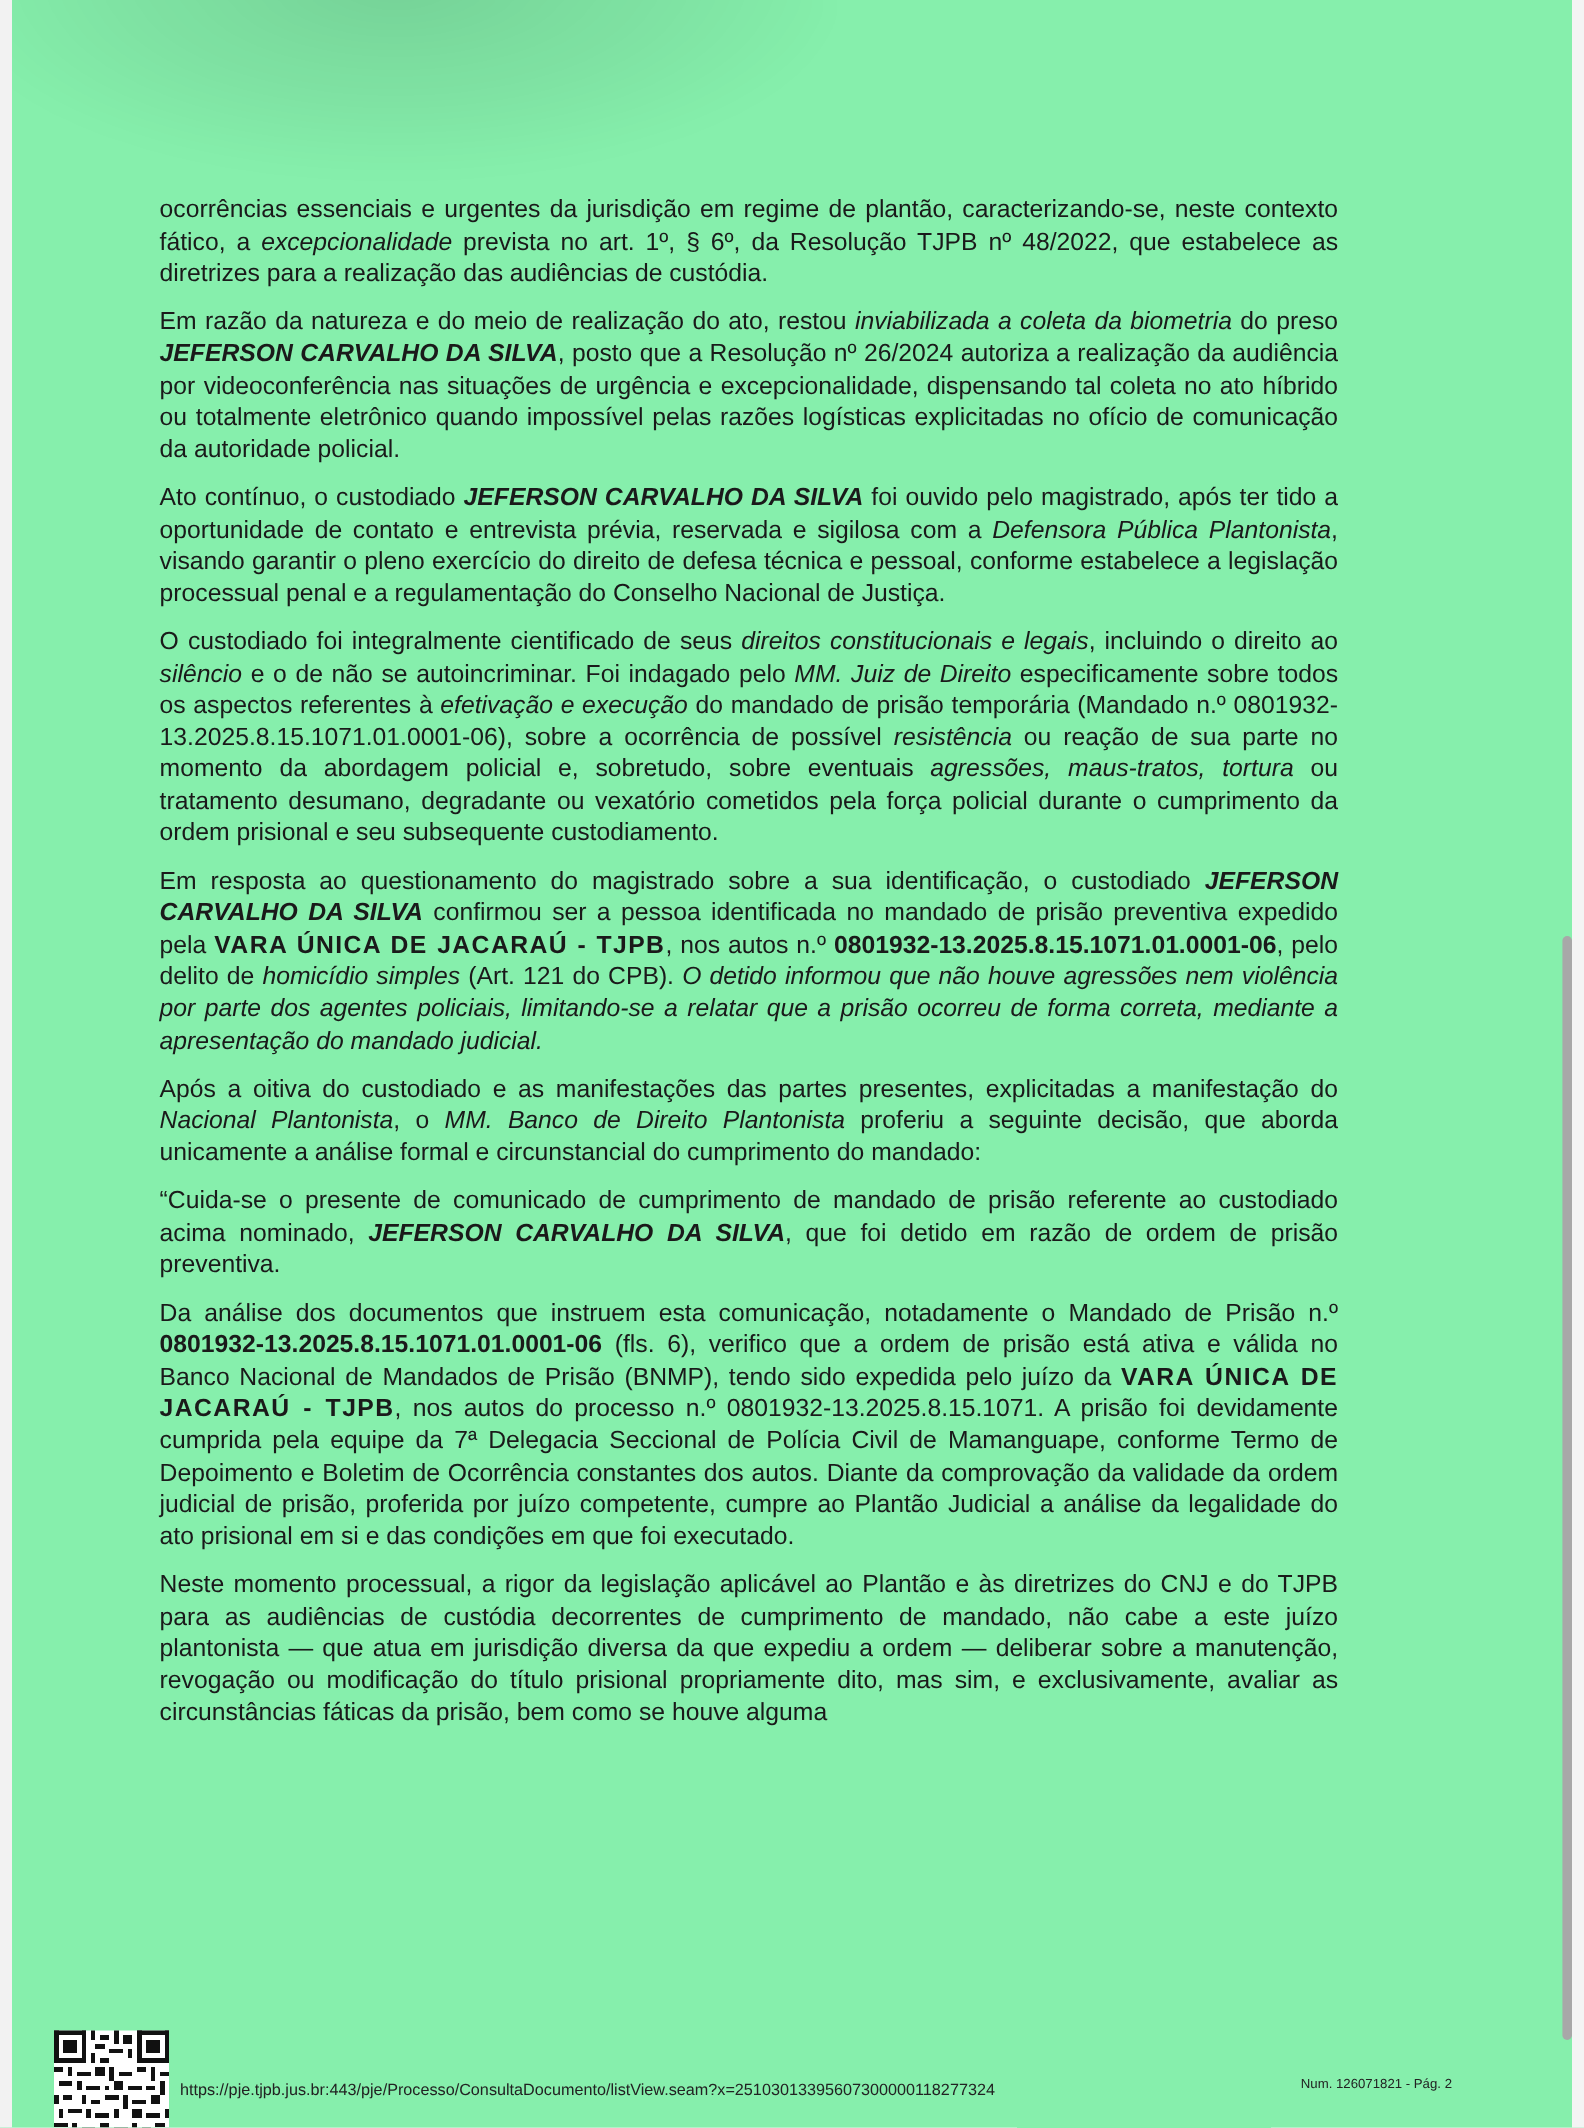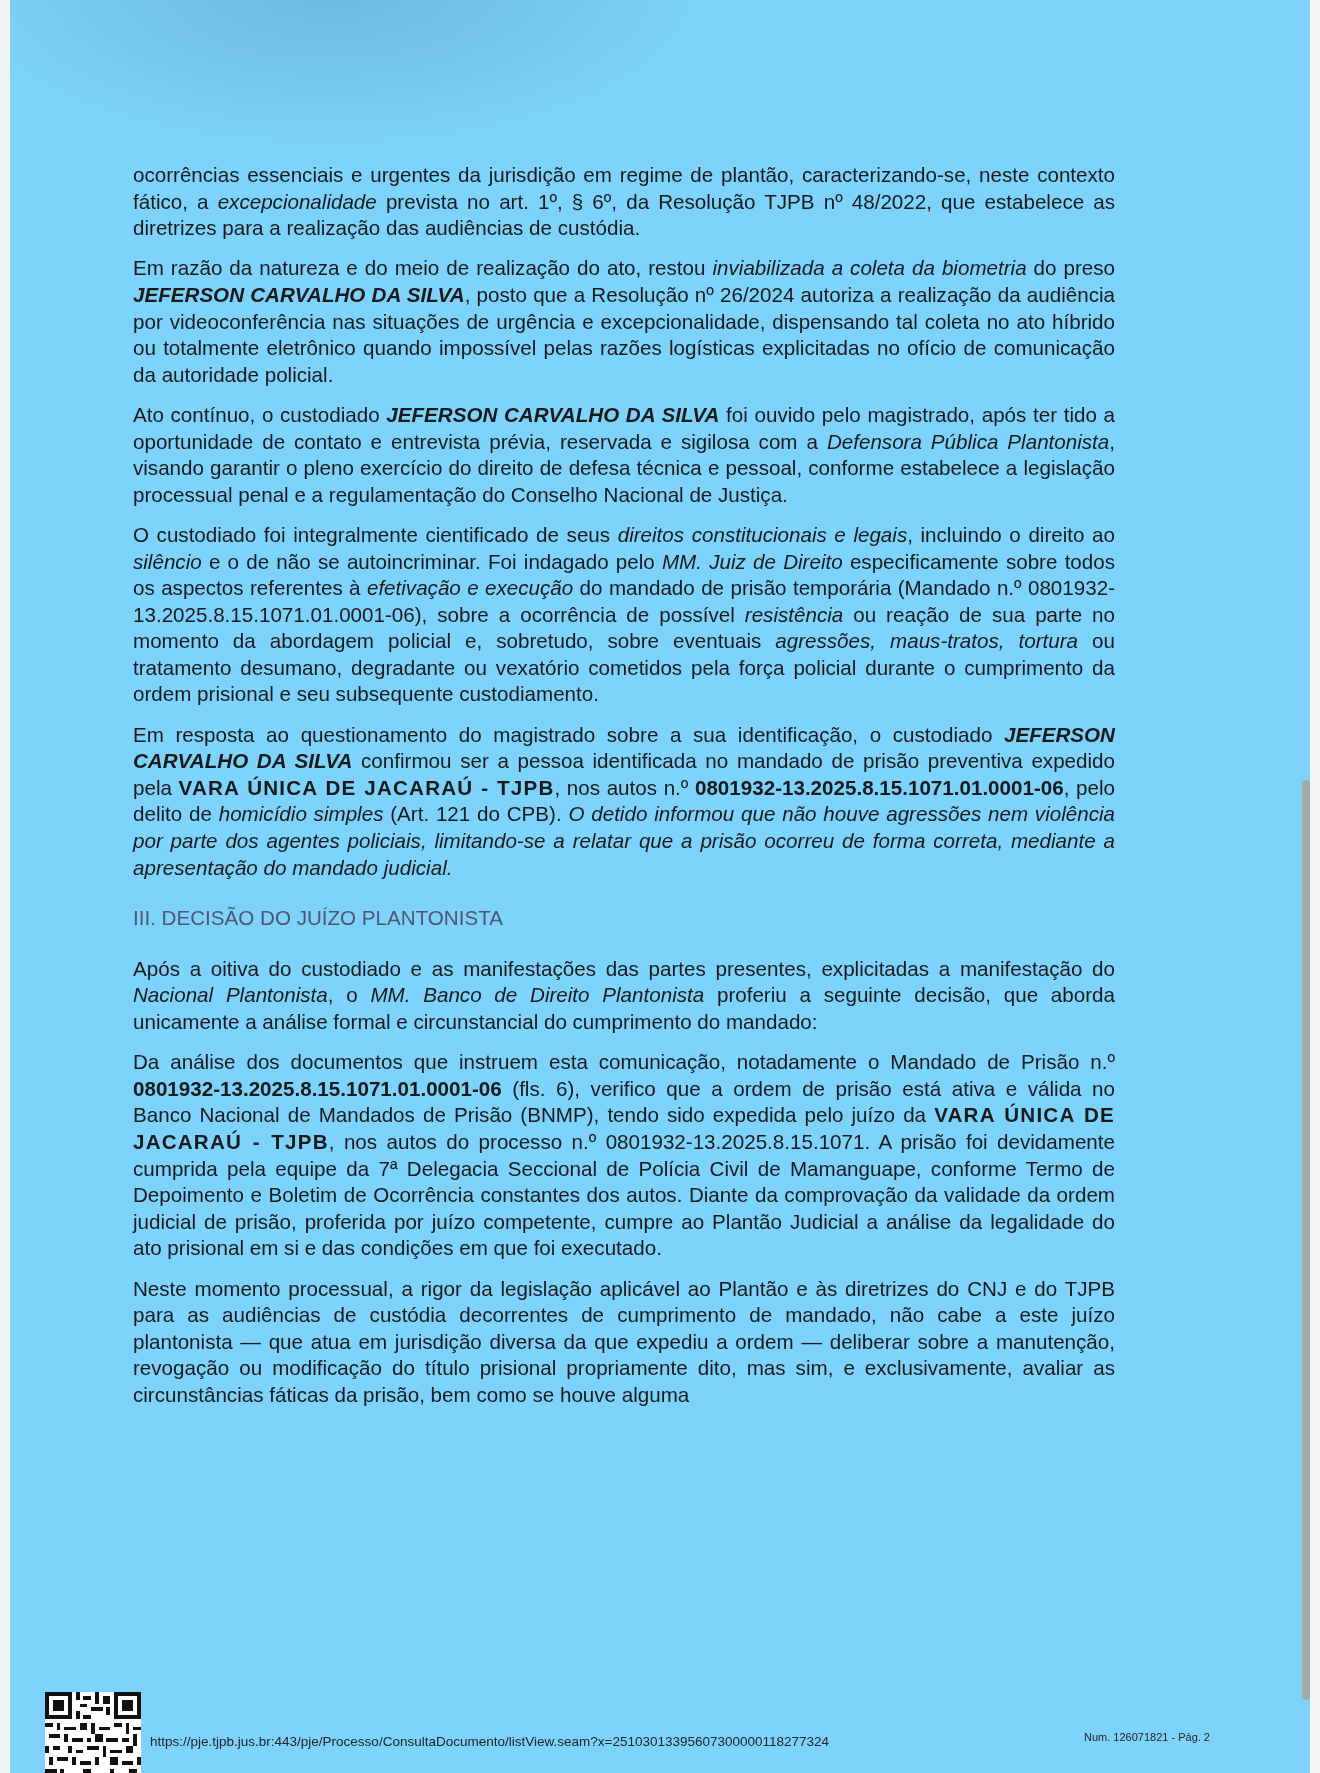--- a/index.html
+++ b/index.html
@@ -5,21 +5,21 @@
   html, body { margin: 0; padding: 0; }
   body {
     width: 1320px; height: 1773px; overflow: hidden;
     background: #f2f2f2;
     position: relative;
     font-family: "Liberation Sans", sans-serif;
     color: #1a1a1a;
   }
   .page {
     position: absolute; left: 10px; top: 0; width: 1300px; height: 1773px;
-    background: #7dd3fc;
+    background: #86efac;
     overflow: hidden;
   }
   .shadow-blob {
     position: absolute; left: -40px; top: -120px; width: 720px; height: 260px;
     border-radius: 50%;
     background: radial-gradient(ellipse at 50% 40%, rgba(0,0,0,0.12) 0%, rgba(0,0,0,0.06) 40%, rgba(0,0,0,0) 75%);
     filter: blur(12px);
     pointer-events: none;
   }
   .right-strip {
@@ -64,24 +64,24 @@
     <p><span>ocorrências essenciais e urgentes da jurisdição em regime de plantão, caracterizando-se, neste contexto fático, a </span><span class="i">excepcionalidade</span><span> prevista no art. 1º, § 6º, da Resolução TJPB nº 48/2022, que estabelece as diretrizes para a realização das audiências de custódia.</span></p>
 
     <p><span>Em razão da natureza e do meio de realização do ato, restou </span><span class="i">inviabilizada a coleta da biometria</span><span> do preso </span><span class="bi">JEFERSON CARVALHO DA SILVA</span><span>, posto que a Resolução nº 26/2024 autoriza a realização da audiência por videoconferência nas situações de urgência e excepcionalidade, dispensando tal coleta no ato híbrido ou totalmente eletrônico quando impossível pelas razões logísticas explicitadas no ofício de comunicação da autoridade policial.</span></p>
 
     <p><span>Ato contínuo, o custodiado </span><span class="bi">JEFERSON CARVALHO DA SILVA</span><span> foi ouvido pelo magistrado, após ter tido a oportunidade de contato e entrevista prévia, reservada e sigilosa com a </span><span class="i">Defensora Pública Plantonista</span><span>, visando garantir o pleno exercício do direito de defesa técnica e pessoal, conforme estabelece a legislação processual penal e a regulamentação do Conselho Nacional de Justiça.</span></p>
 
     <p><span>O custodiado foi integralmente cientificado de seus </span><span class="i">direitos constitucionais e legais</span><span>, incluindo o direito ao </span><span class="i">silêncio</span><span> e o de não se autoincriminar. Foi indagado pelo </span><span class="i">MM. Juiz de Direito</span><span> especificamente sobre todos os aspectos referentes à </span><span class="i">efetivação e execução</span><span> do mandado de prisão temporária (Mandado n.º 0801932-13.2025.8.15.1071.01.0001-06), sobre a ocorrência de possível </span><span class="i">resistência</span><span> ou reação de sua parte no momento da abordagem policial e, sobretudo, sobre eventuais </span><span class="i">agressões, maus-tratos, tortura</span><span> ou tratamento desumano, degradante ou vexatório cometidos pela força policial durante o cumprimento da ordem prisional e seu subsequente custodiamento.</span></p>
 
     <p><span>Em resposta ao questionamento do magistrado sobre a sua identificação, o custodiado </span><span class="bi">JEFERSON CARVALHO DA SILVA</span><span> confirmou ser a pessoa identificada no mandado de prisão preventiva expedido pela </span><span class="bw">VARA ÚNICA DE JACARAÚ - TJPB</span><span>, nos autos n.º </span><span class="b">0801932-13.2025.8.15.1071.01.0001-06</span><span>, pelo delito de </span><span class="i">homicídio simples</span><span> (Art. 121 do CPB). </span><span class="i">O detido informou que não houve agressões nem violência por parte dos agentes policiais, limitando-se a relatar que a prisão ocorreu de forma correta, mediante a apresentação do mandado judicial.</span></p>
 
-    <p class="p-heading">III. DECISÃO DO JUÍZO PLANTONISTA</p>
 
     <p><span>Após a oitiva do custodiado e as manifestações das partes presentes, explicitadas a manifestação do </span><span class="i">Nacional Plantonista</span><span>, o </span><span class="i">MM. Banco de Direito Plantonista</span><span> proferiu a seguinte decisão, que aborda unicamente a análise formal e circunstancial do cumprimento do mandado:</span></p>
 
+    <p><span>“Cuida-se o presente de comunicado de cumprimento de mandado de prisão referente ao custodiado acima nominado, </span><span class="bi">JEFERSON CARVALHO DA SILVA</span><span>, que foi detido em razão de ordem de prisão preventiva.</span></p>
 
     <p><span>Da análise dos documentos que instruem esta comunicação, notadamente o Mandado de Prisão n.º </span><span class="b">0801932-13.2025.8.15.1071.01.0001-06</span><span> (fls. 6), verifico que a ordem de prisão está ativa e válida no Banco Nacional de Mandados de Prisão (BNMP), tendo sido expedida pelo juízo da </span><span class="bw">VARA ÚNICA DE JACARAÚ - TJPB</span><span>, nos autos do processo n.º 0801932-13.2025.8.15.1071. A prisão foi devidamente cumprida pela equipe da 7ª Delegacia Seccional de Polícia Civil de Mamanguape, conforme Termo de Depoimento e Boletim de Ocorrência constantes dos autos. Diante da comprovação da validade da ordem judicial de prisão, proferida por juízo competente, cumpre ao Plantão Judicial a análise da legalidade do ato prisional em si e das condições em que foi executado.</span></p>
 
     <p><span>Neste momento processual, a rigor da legislação aplicável ao Plantão e às diretrizes do CNJ e do TJPB para as audiências de custódia decorrentes de cumprimento de mandado, não cabe a este juízo plantonista — que atua em jurisdição diversa da que expediu a ordem — deliberar sobre a manutenção, revogação ou modificação do título prisional propriamente dito, mas sim, e exclusivamente, avaliar as circunstâncias fáticas da prisão, bem como se houve alguma</span></p>
   </div>
 
   <svg class="qr" viewBox="0 0 25 25" shape-rendering="crispEdges">
     <rect x="0" y="0" width="25" height="25" fill="#ffffff"></rect>
     <g fill="#111">
       <rect x="0" y="0" width="7" height="1"></rect>

